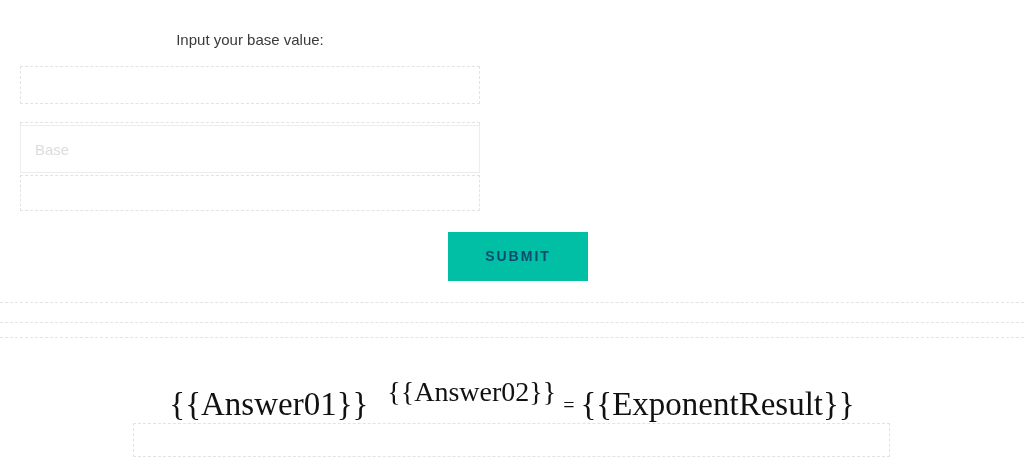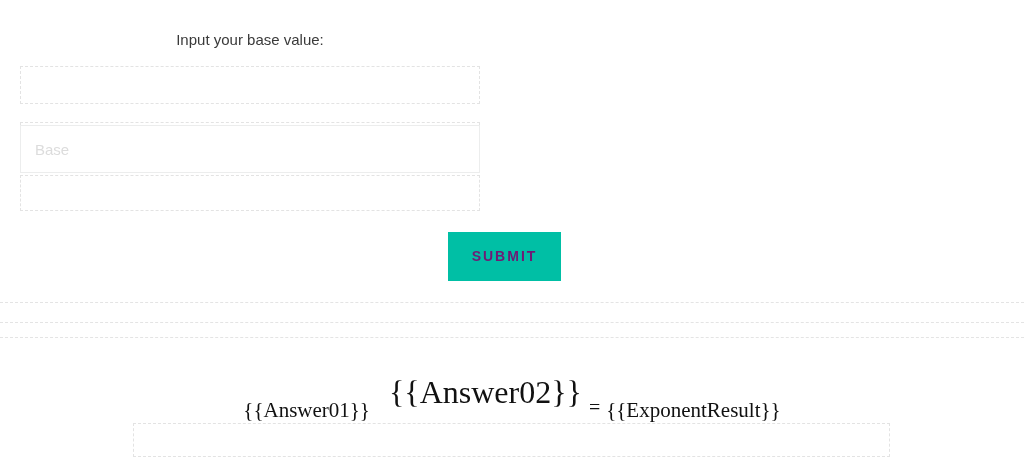--- a/index.html
+++ b/index.html
@@ -89,25 +89,25 @@
   .text-input::placeholder {
     color: #dcdcdc;
     opacity: 1;
   }
 
   
   #submit-btn {
     position: absolute;
     left: 448px;
     top: 232px;
-    width: 113px;
+    width: 140px;
     height: 49px;
     background: #00bfa5;
     border: none;
-    color: #701a75;
+    color: #0c4a6e;
     font-family: "Liberation Sans", sans-serif;
     font-size: 14px;
     font-weight: bold;
     letter-spacing: 2.0px;
     text-transform: uppercase;
     cursor: pointer;
     border-radius: 0;
     padding: 0;
     line-height: 49px;
     text-align: center;
@@ -129,24 +129,24 @@
     color: #111111;
     white-space: nowrap;
   }
   #result-expr {
     font-size: 33px;
     line-height: 44px;
     display: inline-block;
   }
   #result-expr .base,
   #result-expr .result {
-    font-size: 21px;
+    font-size: 33px;
   }
   #result-expr .exp {
-    font-size: 32px;
+    font-size: 28px;
     vertical-align: super;
     position: relative;
     top: -2px;
     margin-left: 19px;
   }
   #result-expr .eq {
     font-size: 20px;
     margin: 0 6px 0 7px;
     position: relative;
     top: -3px;

